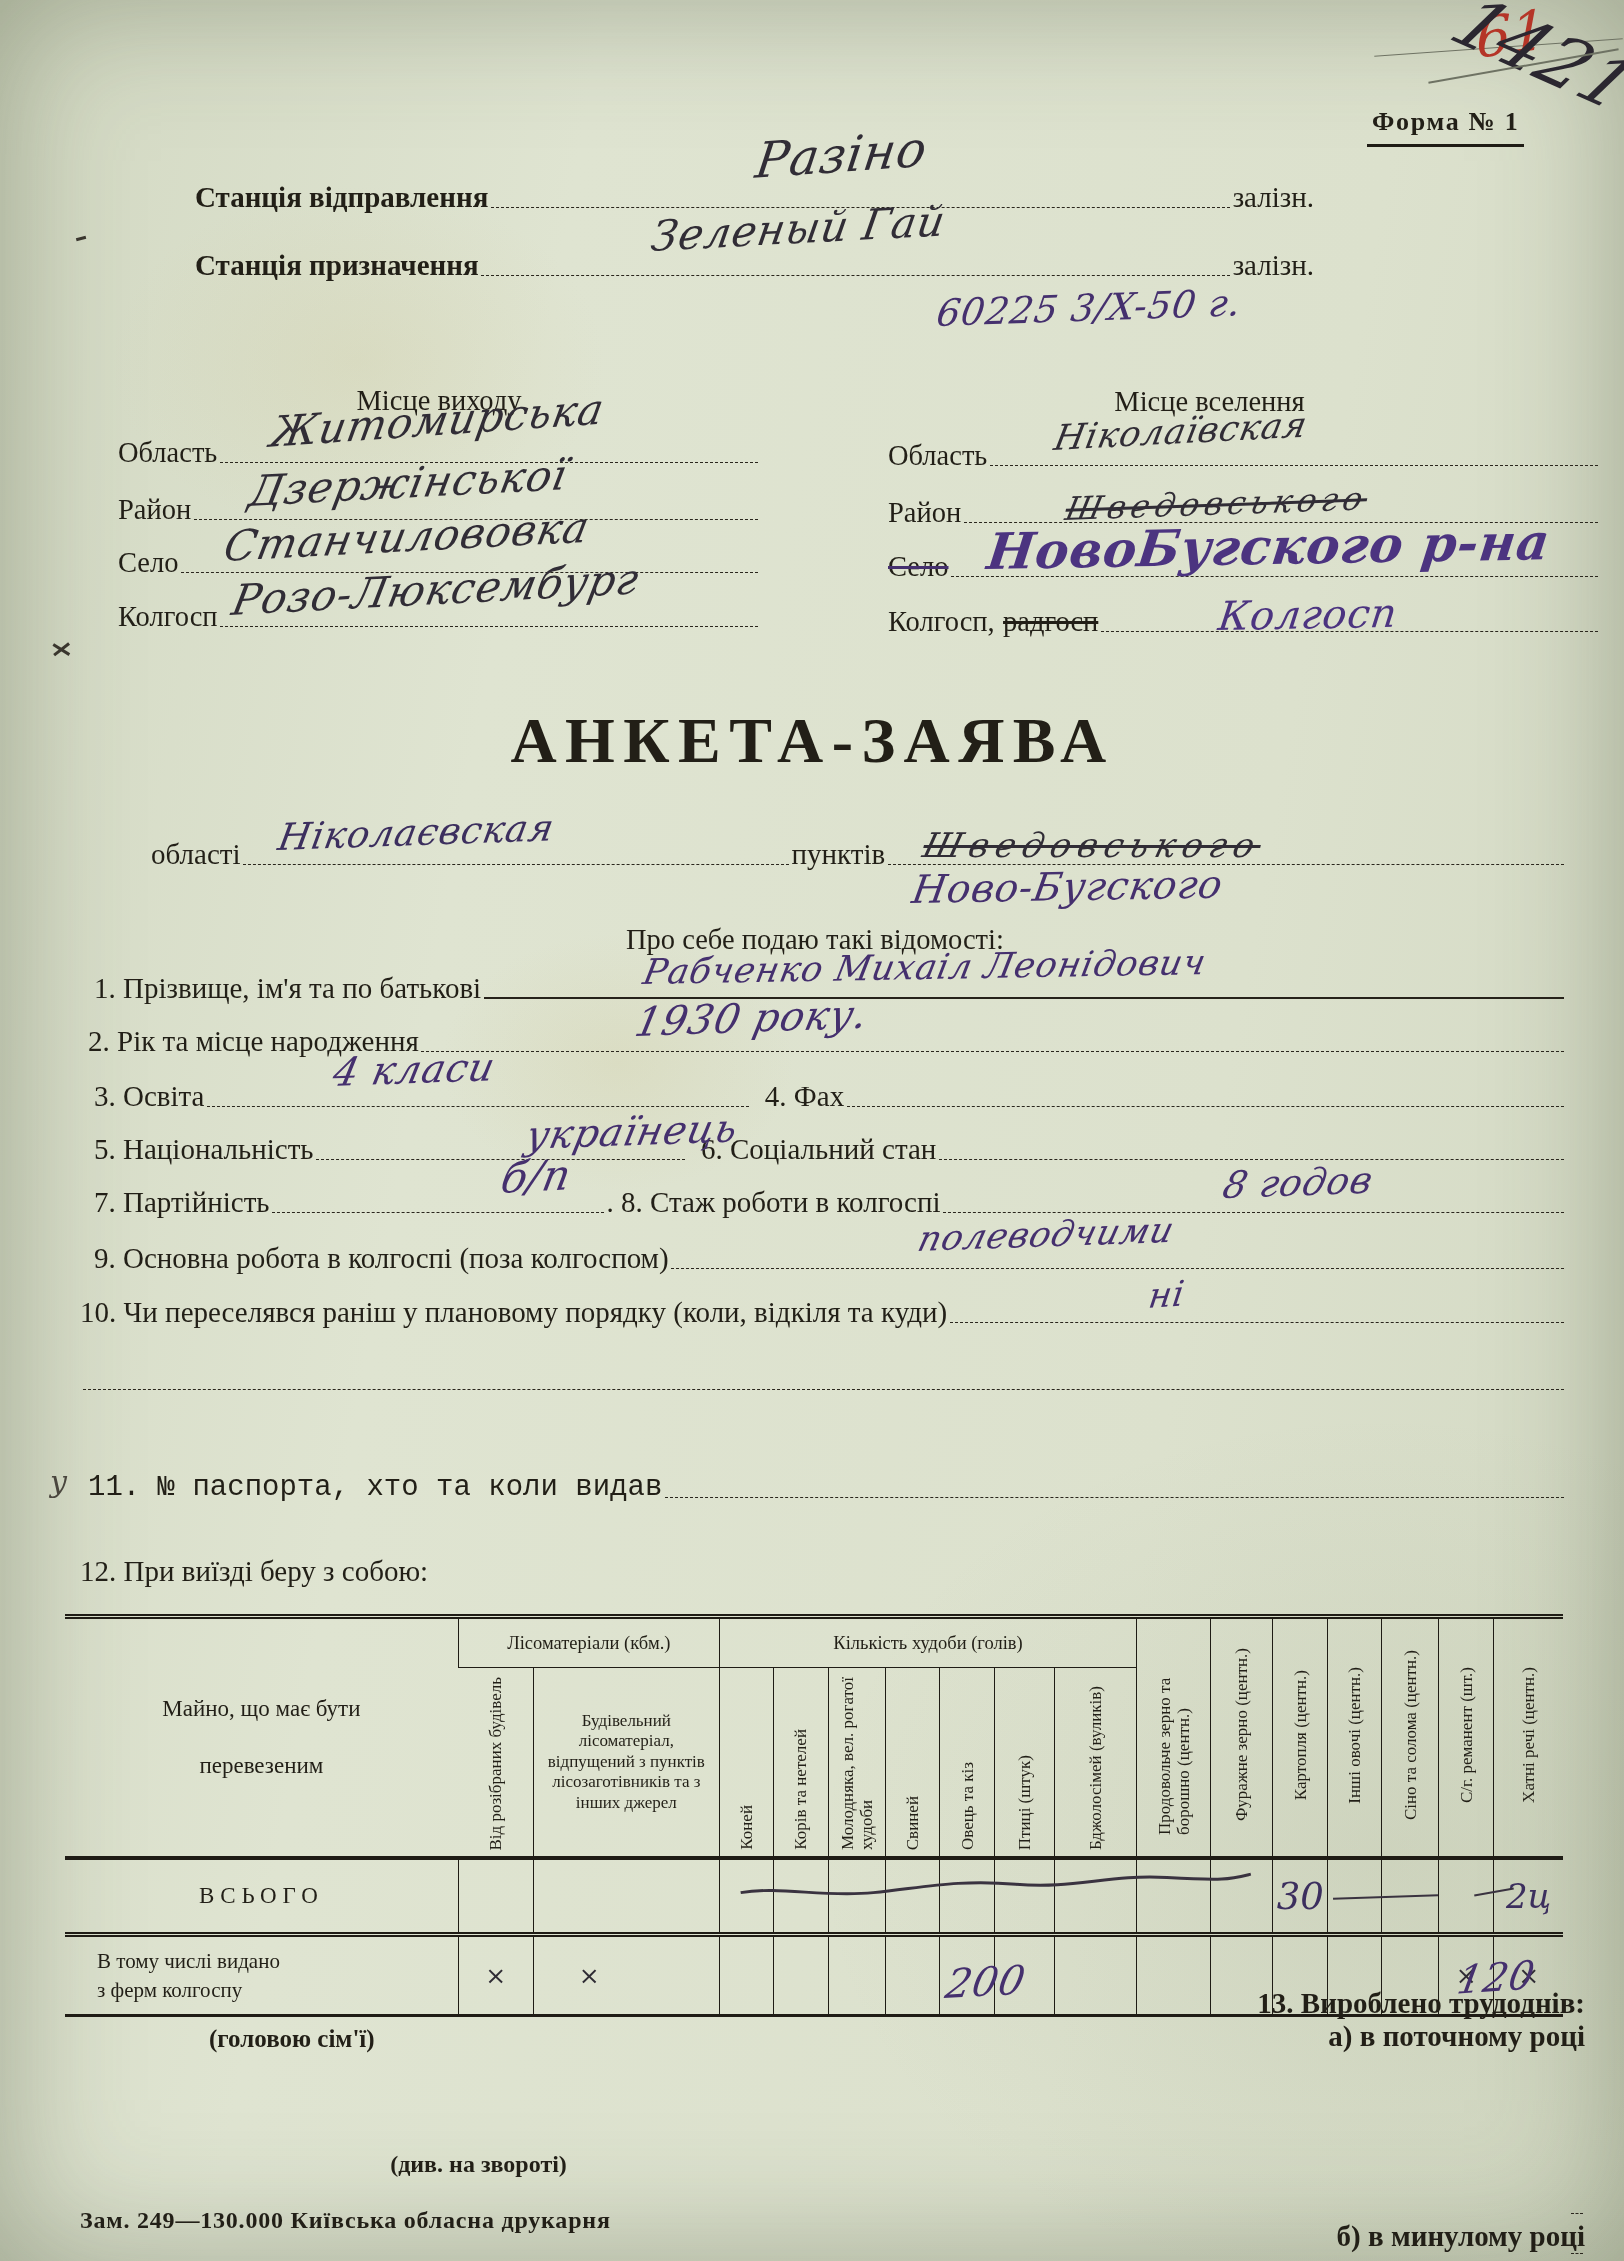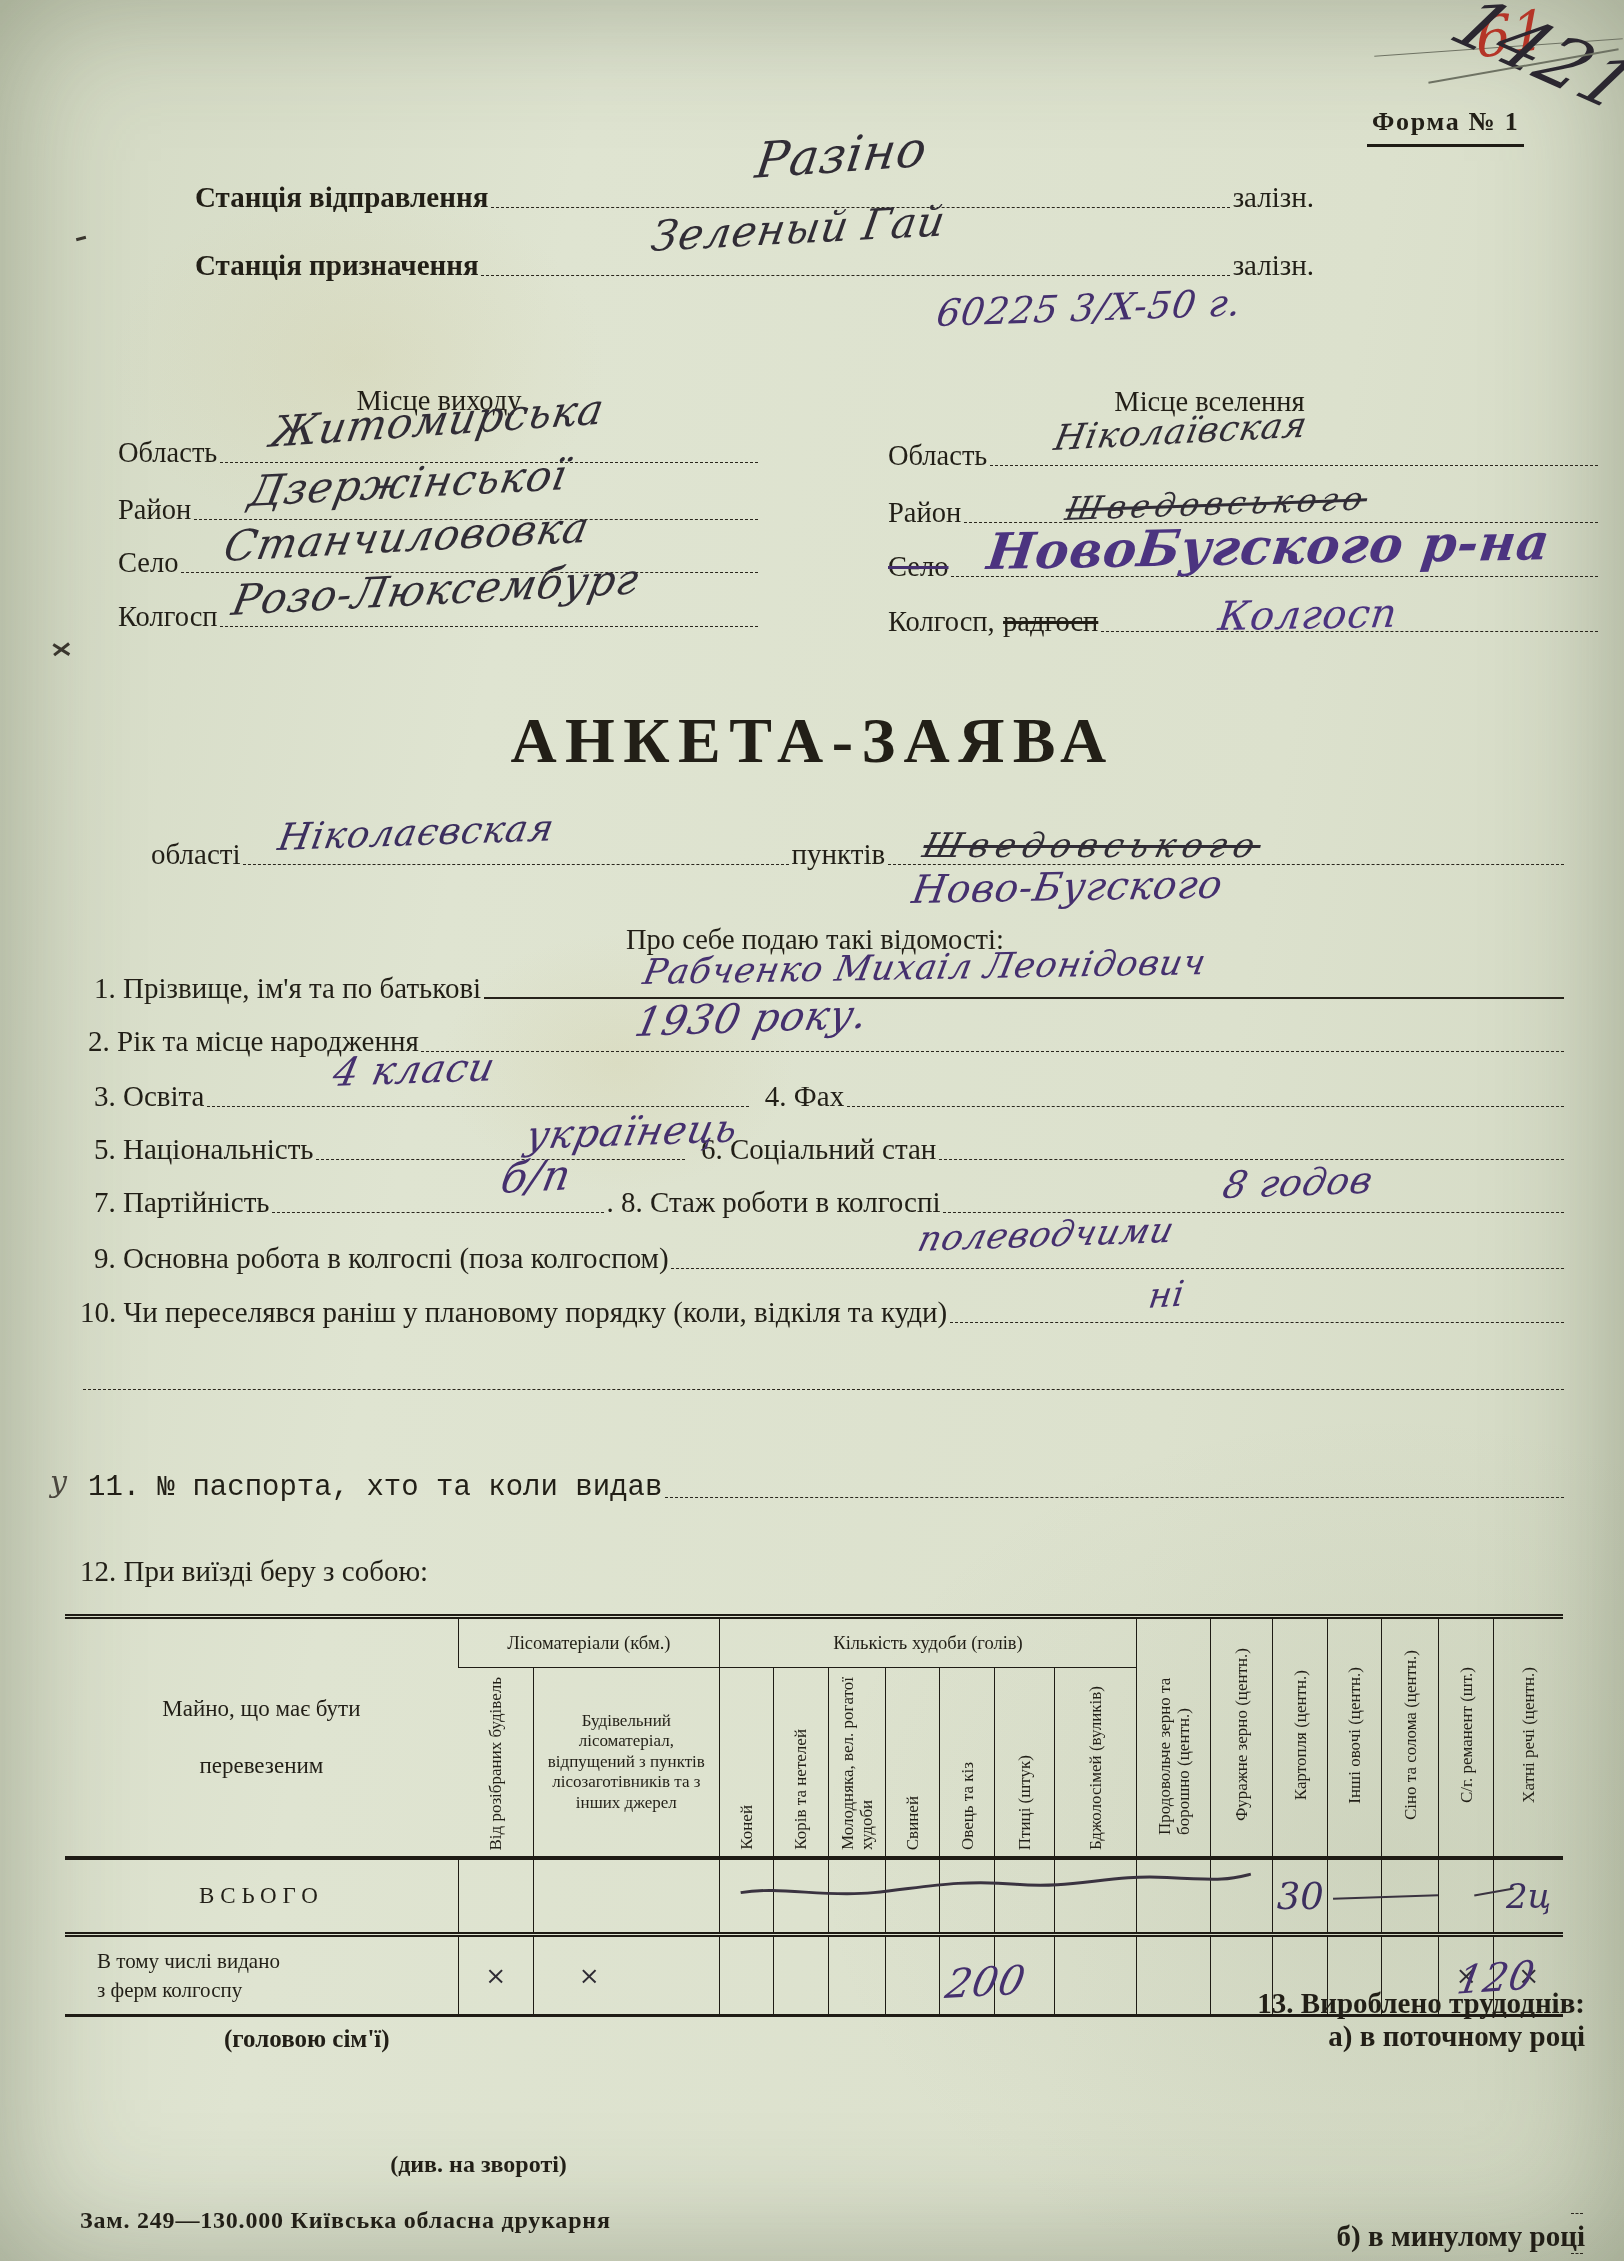--- a/index.html
+++ b/index.html
@@ -50,21 +50,21 @@
   .vert{writing-mode:vertical-rl;transform:rotate(180deg);display:inline-block;
         line-height:1.12;font-size:17px;text-align:left;max-height:200px;}
   .tbl tbody td{vertical-align:middle;text-align:center;}
   .tbl tr.total{height:77px;border-bottom:5px double #1f1c15;}
   .tbl tr.issued{height:81px;}
   .vsogo{letter-spacing:5.9px;font-size:23px;}
   .issuedlbl{font-size:21px;text-align:left !important;padding-left:32px !important;line-height:1.35;}
   .cellhw{font-family:"DejaVu Serif",serif;font-style:italic;color:#3c2f5e;font-size:37px;}
   .xmark{font-family:"DejaVu Serif",serif;font-style:italic;color:#2f2c34;font-size:25px;}
   .dashline{position:absolute;border-top:2.5px solid #3a3340;}
-  .golova{position:absolute;left:224px;top:2025px;font-size:25px;}
+  .golova{position:absolute;left:209px;top:2025px;font-size:25px;}
   .seereverse{position:absolute;left:336px;top:2151px;width:285px;text-align:center;
               font-size:24px;font-weight:700;}
   .footer{position:absolute;left:80px;top:2207px;font-size:24px;font-weight:700;letter-spacing:0.8px;}
   .stray{position:absolute;background:#3a362e;}
 </style>
 </head>
 <body>
 
 <div class="page">
 

